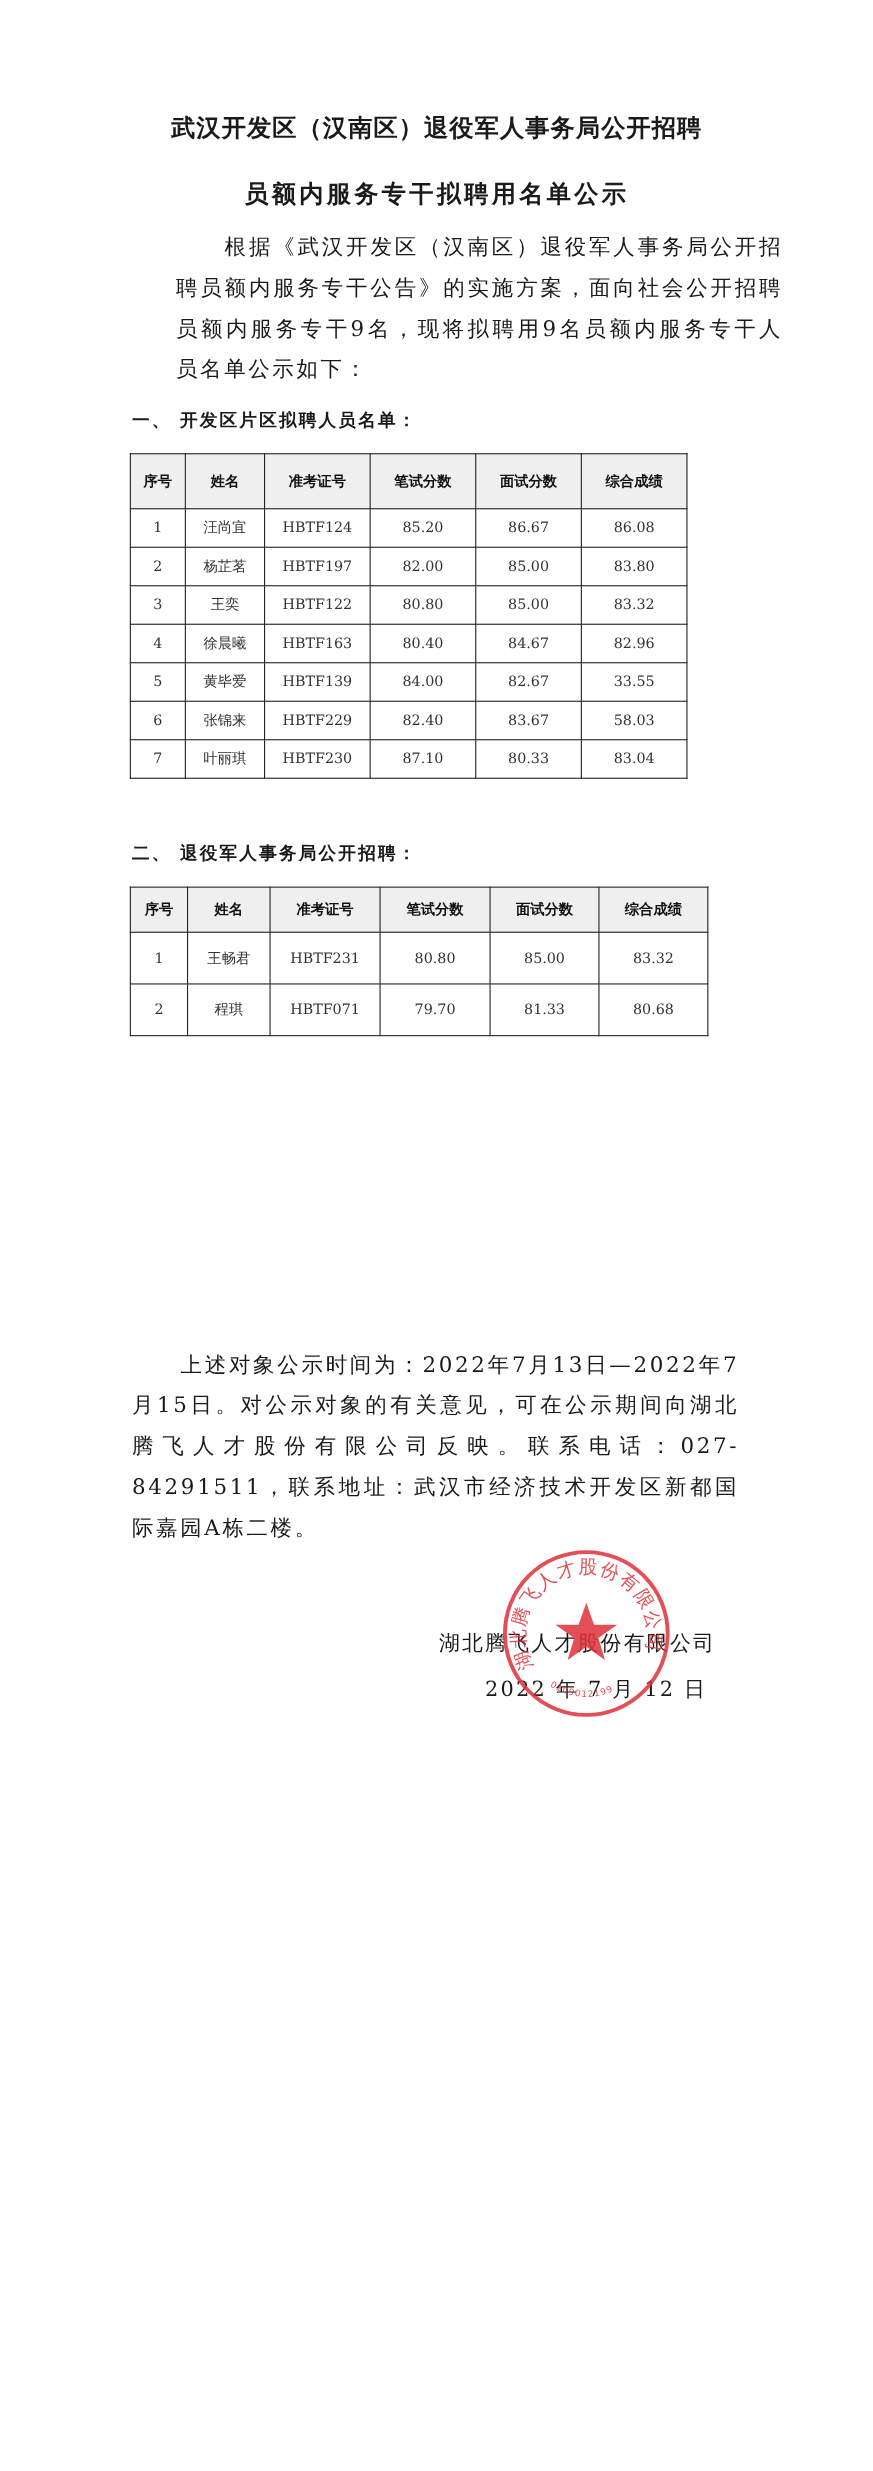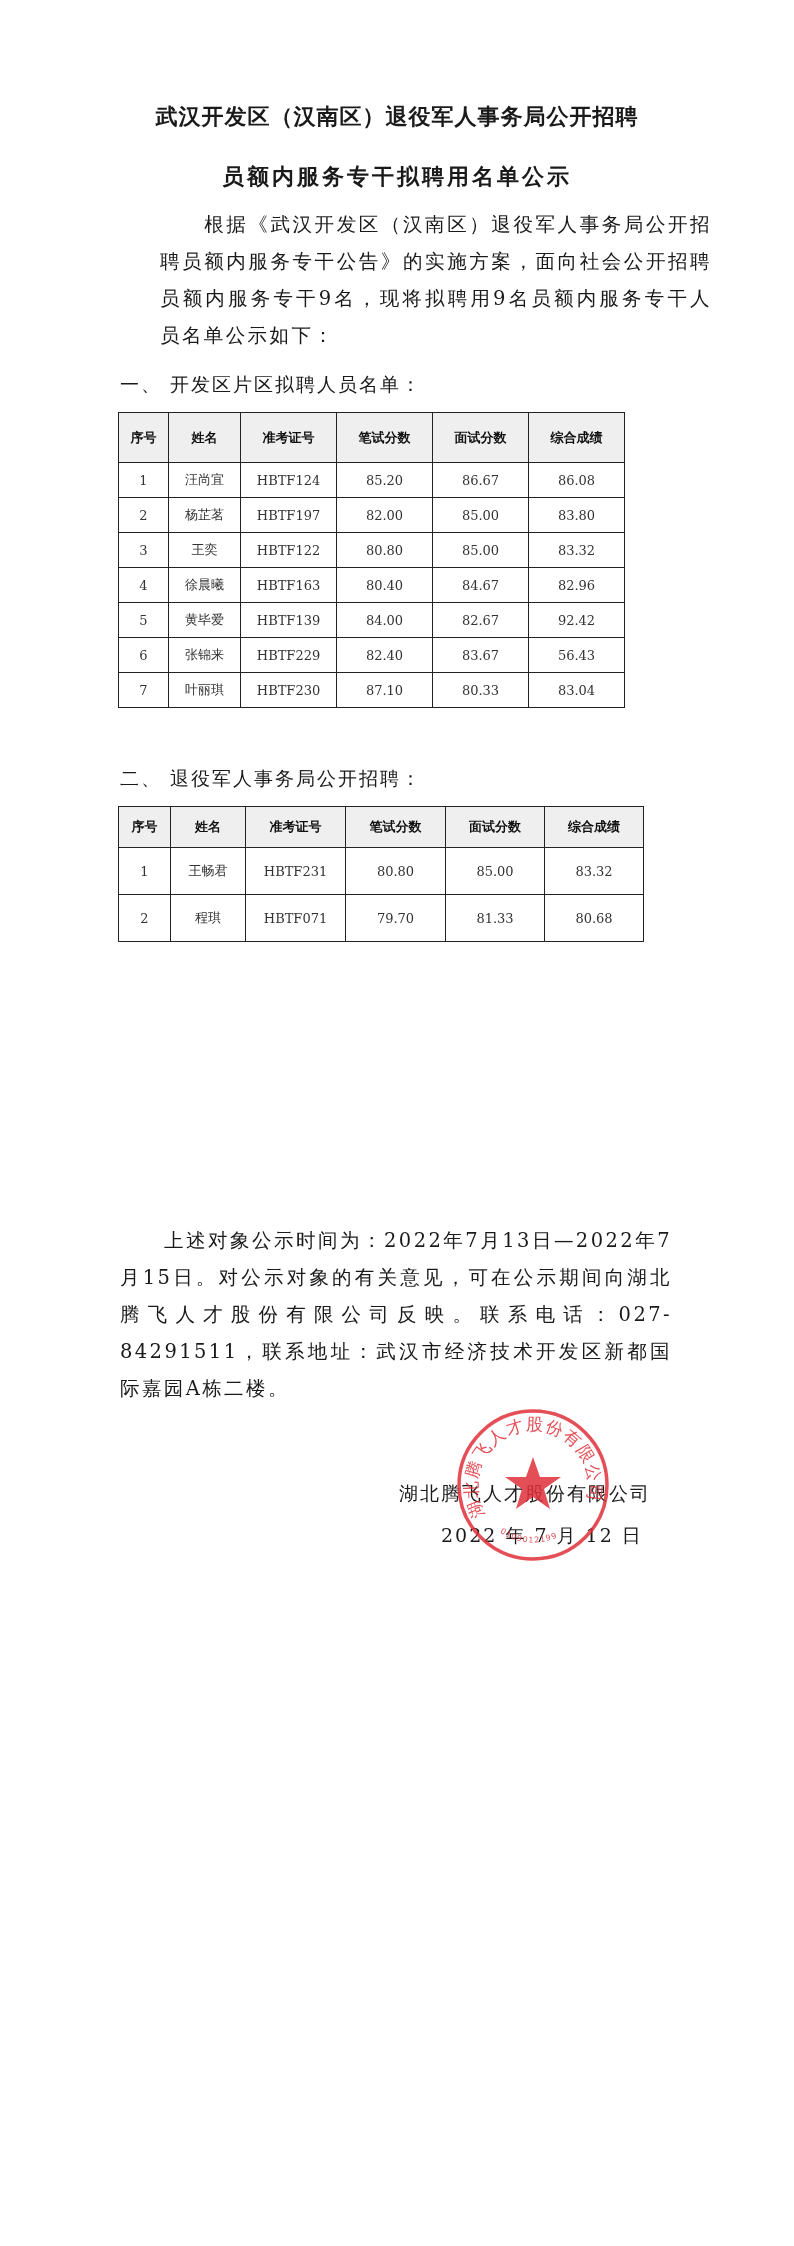--- a/index.html
+++ b/index.html
@@ -20,21 +20,21 @@
     font-size: 19.5px; line-height: 37px; letter-spacing: 2.4px;
     text-align: justify;
   }
   .para .indent { display: inline-block; width: 44px; }
   .intro { top: 206px; margin-left: 40px; }
   .notice { top: 1222px; }
 
   .section-heading {
     position: absolute; left: 120px;
     font-family: "DejaVu Sans", "Liberation Sans", sans-serif;
-    font-size: 19px; font-weight: normal; letter-spacing: 2px;
+    font-size: 16px; font-weight: bold; letter-spacing: 2px;
   }
   .sh1 { top: 372px; }
   .sh2 { top: 766px; }
 
   table.roster {
     position: absolute; border-collapse: collapse; table-layout: fixed;
     font-size: 13px; color: #333;
   }
   table.roster td, table.roster th {
     border: 1.5px solid #222; text-align: center; padding: 0;
@@ -119,29 +119,29 @@
       <td>80.40</td>
       <td>84.67</td>
       <td>82.96</td>
     </tr>
     <tr>
       <td>5</td>
       <td>黄毕爱</td>
       <td>HBTF139</td>
       <td>84.00</td>
       <td>82.67</td>
-      <td>92.42</td>
+      <td>33.55</td>
     </tr>
     <tr>
       <td>6</td>
       <td>张锦来</td>
       <td>HBTF229</td>
       <td>82.40</td>
       <td>83.67</td>
-      <td>56.43</td>
+      <td>58.03</td>
     </tr>
     <tr>
       <td>7</td>
       <td>叶丽琪</td>
       <td>HBTF230</td>
       <td>87.10</td>
       <td>80.33</td>
       <td>83.04</td>
     </tr>
   </tbody>

